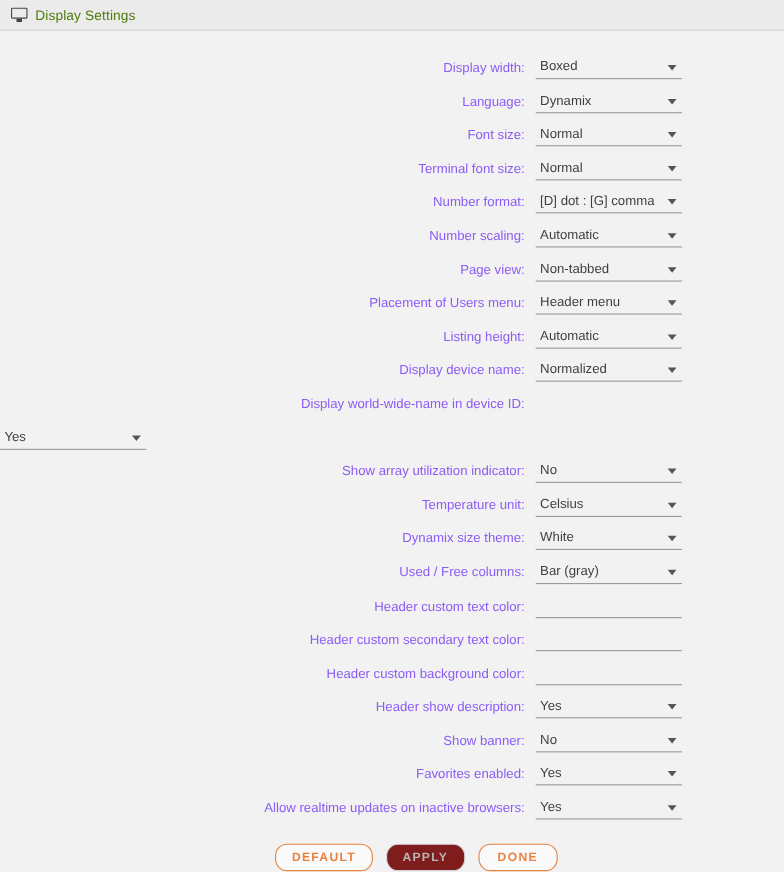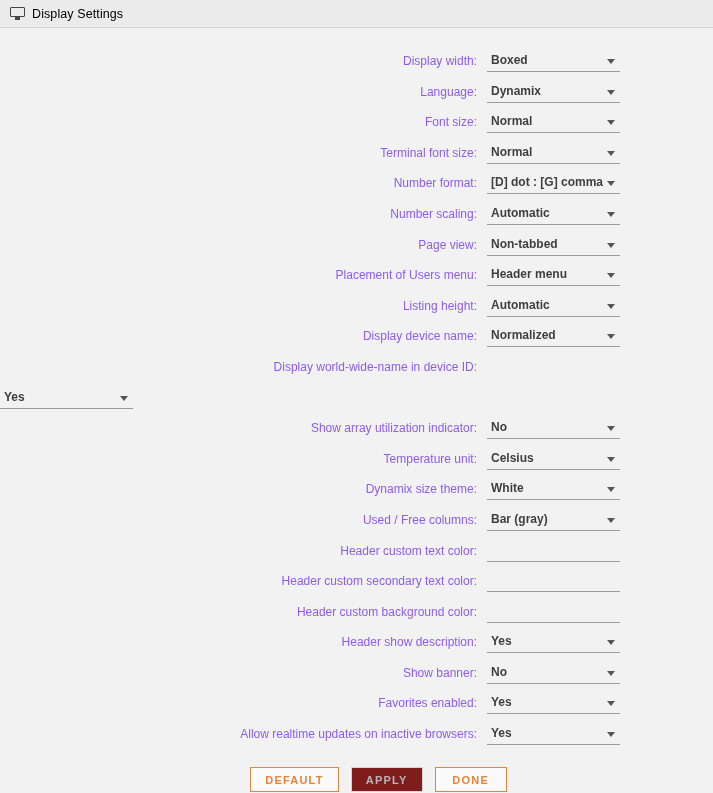--- a/index.html
+++ b/index.html
@@ -47,21 +47,21 @@
     border-radius: 1px;
   }
   .titlebar .mon-icon .stand {
     position: absolute;
     left: 5px; top: 10px;
     width: 5px; height: 3px;
     background: #444;
   }
   .titlebar .title {
     font-size: 12.5px;
-    color: #000000;
+    color: #4d7c0f;
     letter-spacing: .1px;
   }
   .form {
     padding-top: 22px;
   }
   .row {
     display: flex;
     align-items: flex-start;
     margin-bottom: 8.6px;
   }
@@ -87,21 +87,20 @@
     border: none;
     border-bottom: 1px solid #9b9b9b;
     font-size: 12px;
     color: #3f3f3f;
     padding: 0 16px 0 4px;
     box-sizing: border-box;
     white-space: nowrap;
     overflow: hidden;
     text-overflow: ellipsis;
     position: relative;
-    font-weight: bold;
   }
   .caret {
     position: absolute;
     right: 5px;
     top: 9px;
     width: 0; height: 0;
     border-left: 4px solid transparent;
     border-right: 4px solid transparent;
     border-top: 5px solid #555;
   }
@@ -123,21 +122,21 @@
   }
   .btn {
     height: 25px;
     min-width: 72px;
     padding: 0 14px;
     font-size: 11px;
     font-weight: bold;
     letter-spacing: 1.2px;
     background: #fafafa;
     border: 1px solid #c9c9c9;
-    border-radius: 0;
+    border-radius: 11px;
     color: #8b8b8b;
     cursor: pointer;
     display: inline-flex;
     align-items: center;
     justify-content: center;
     box-sizing: border-box;
   }
   .btn.accent {
     border-color: #e8823c;
     color: #e8823c;

